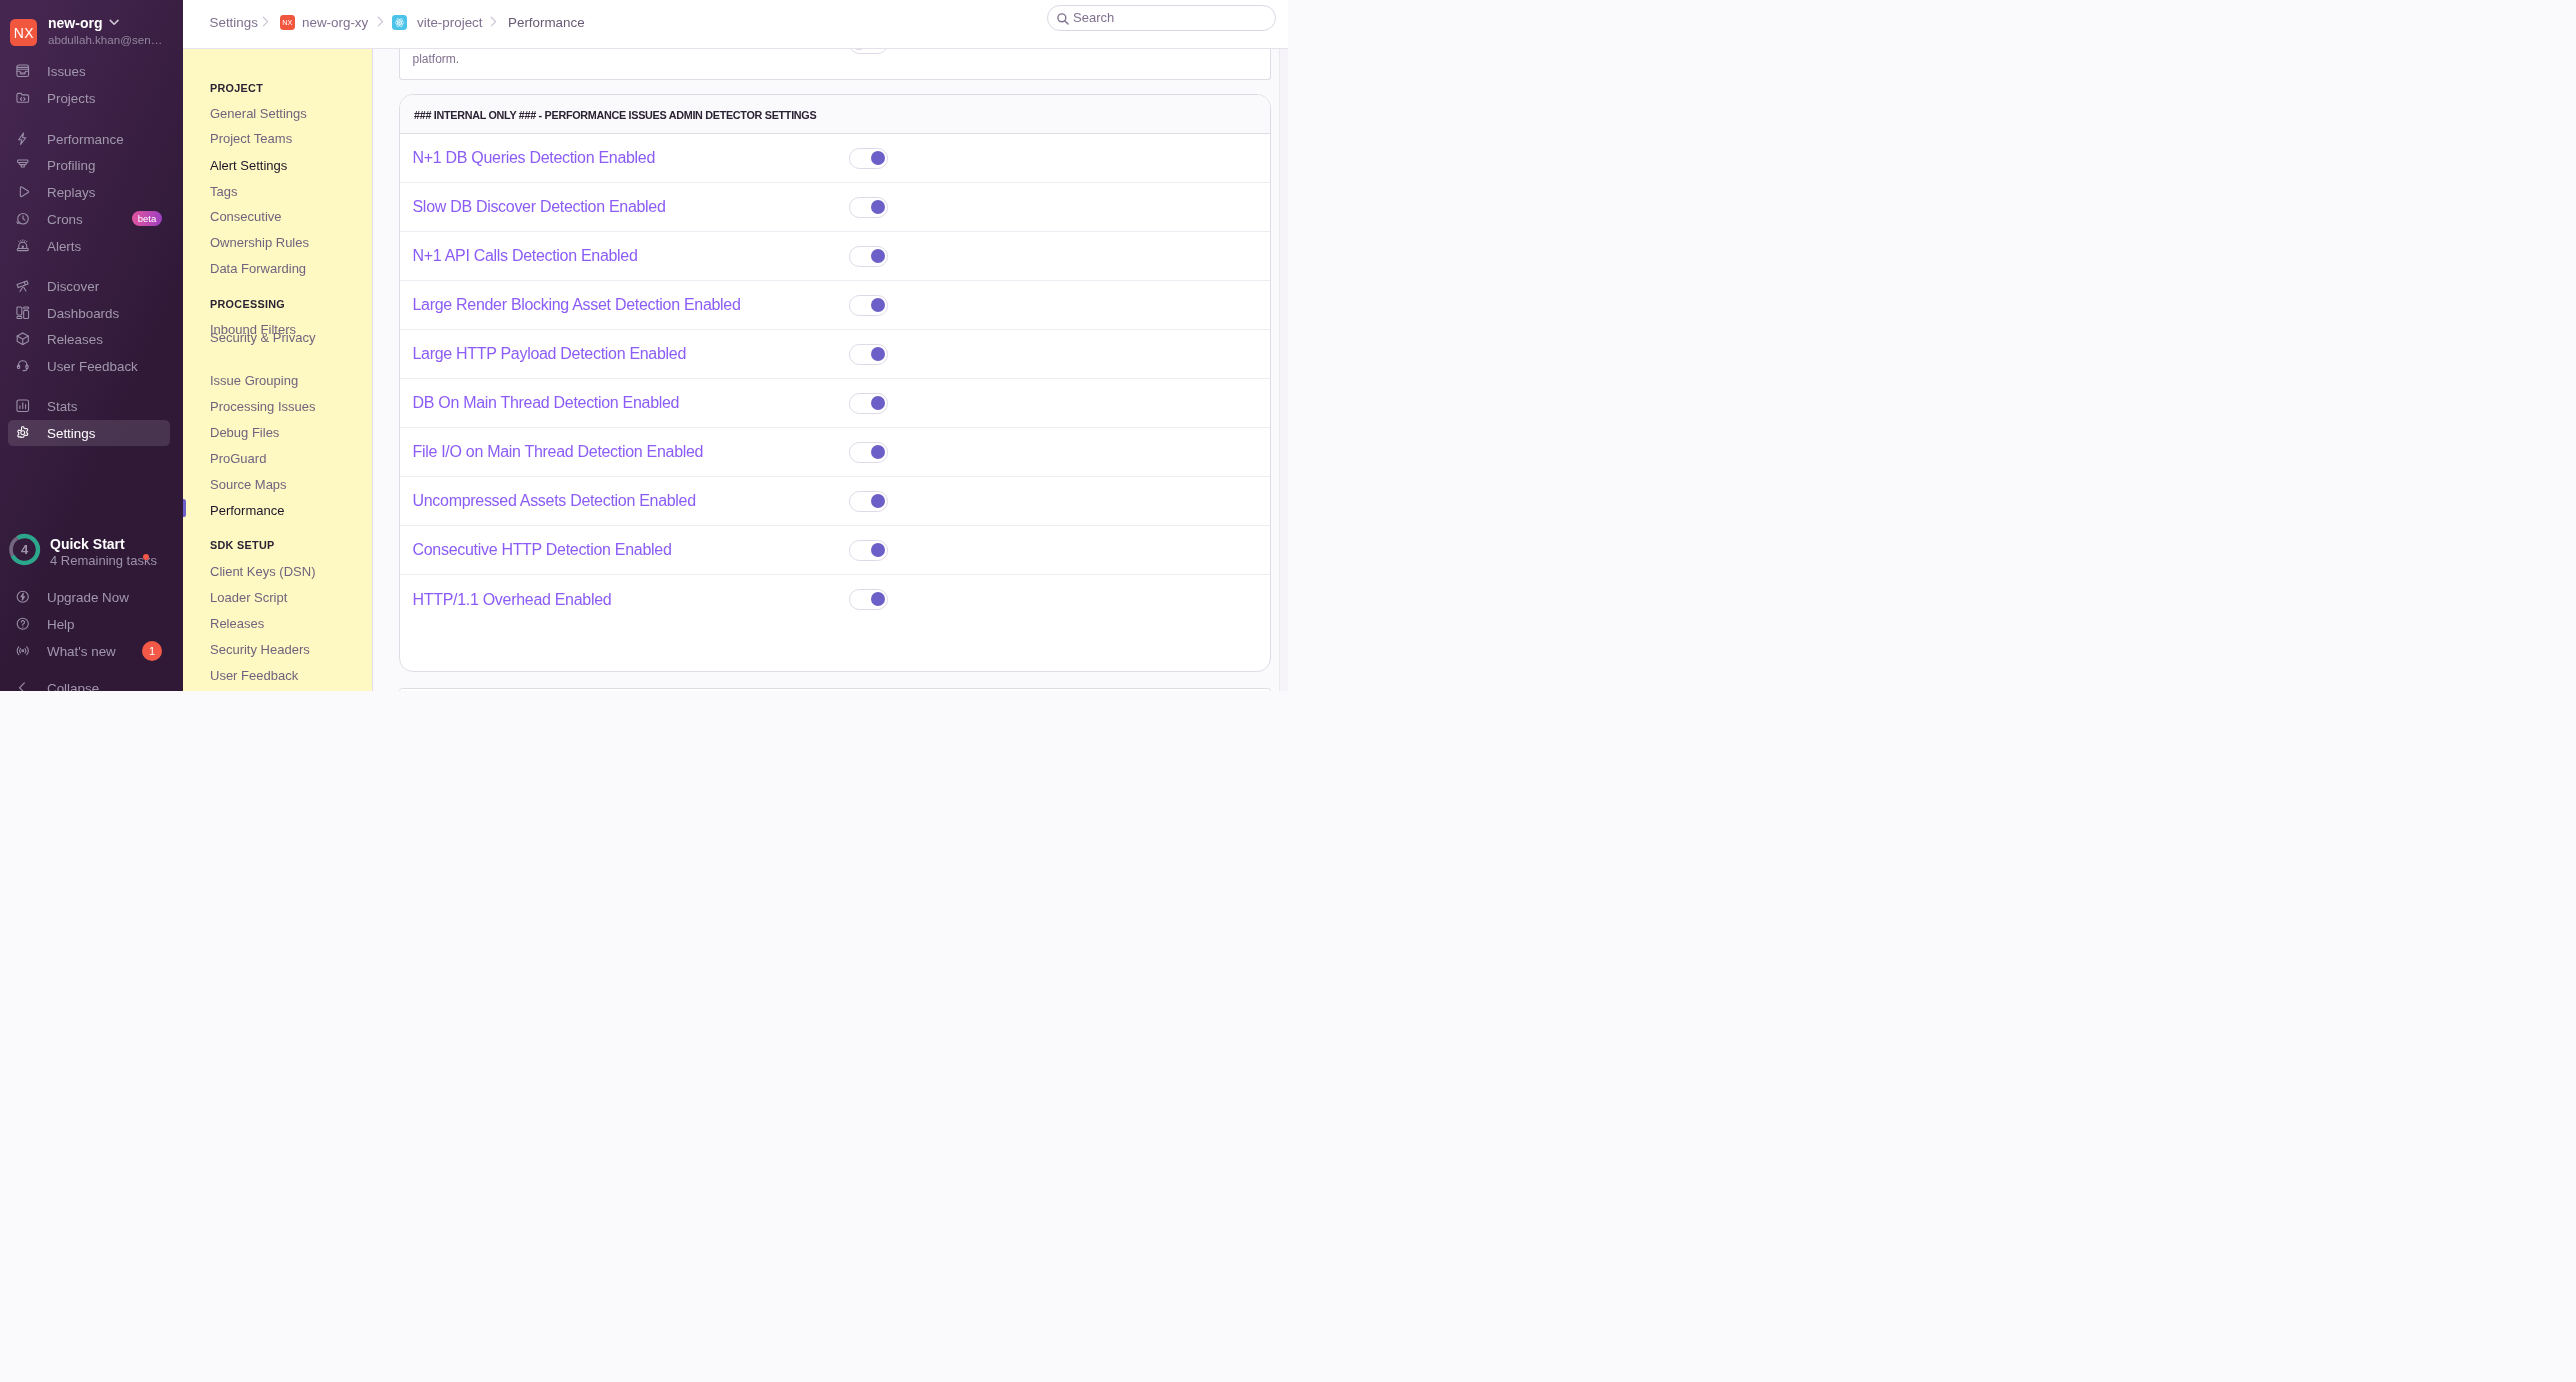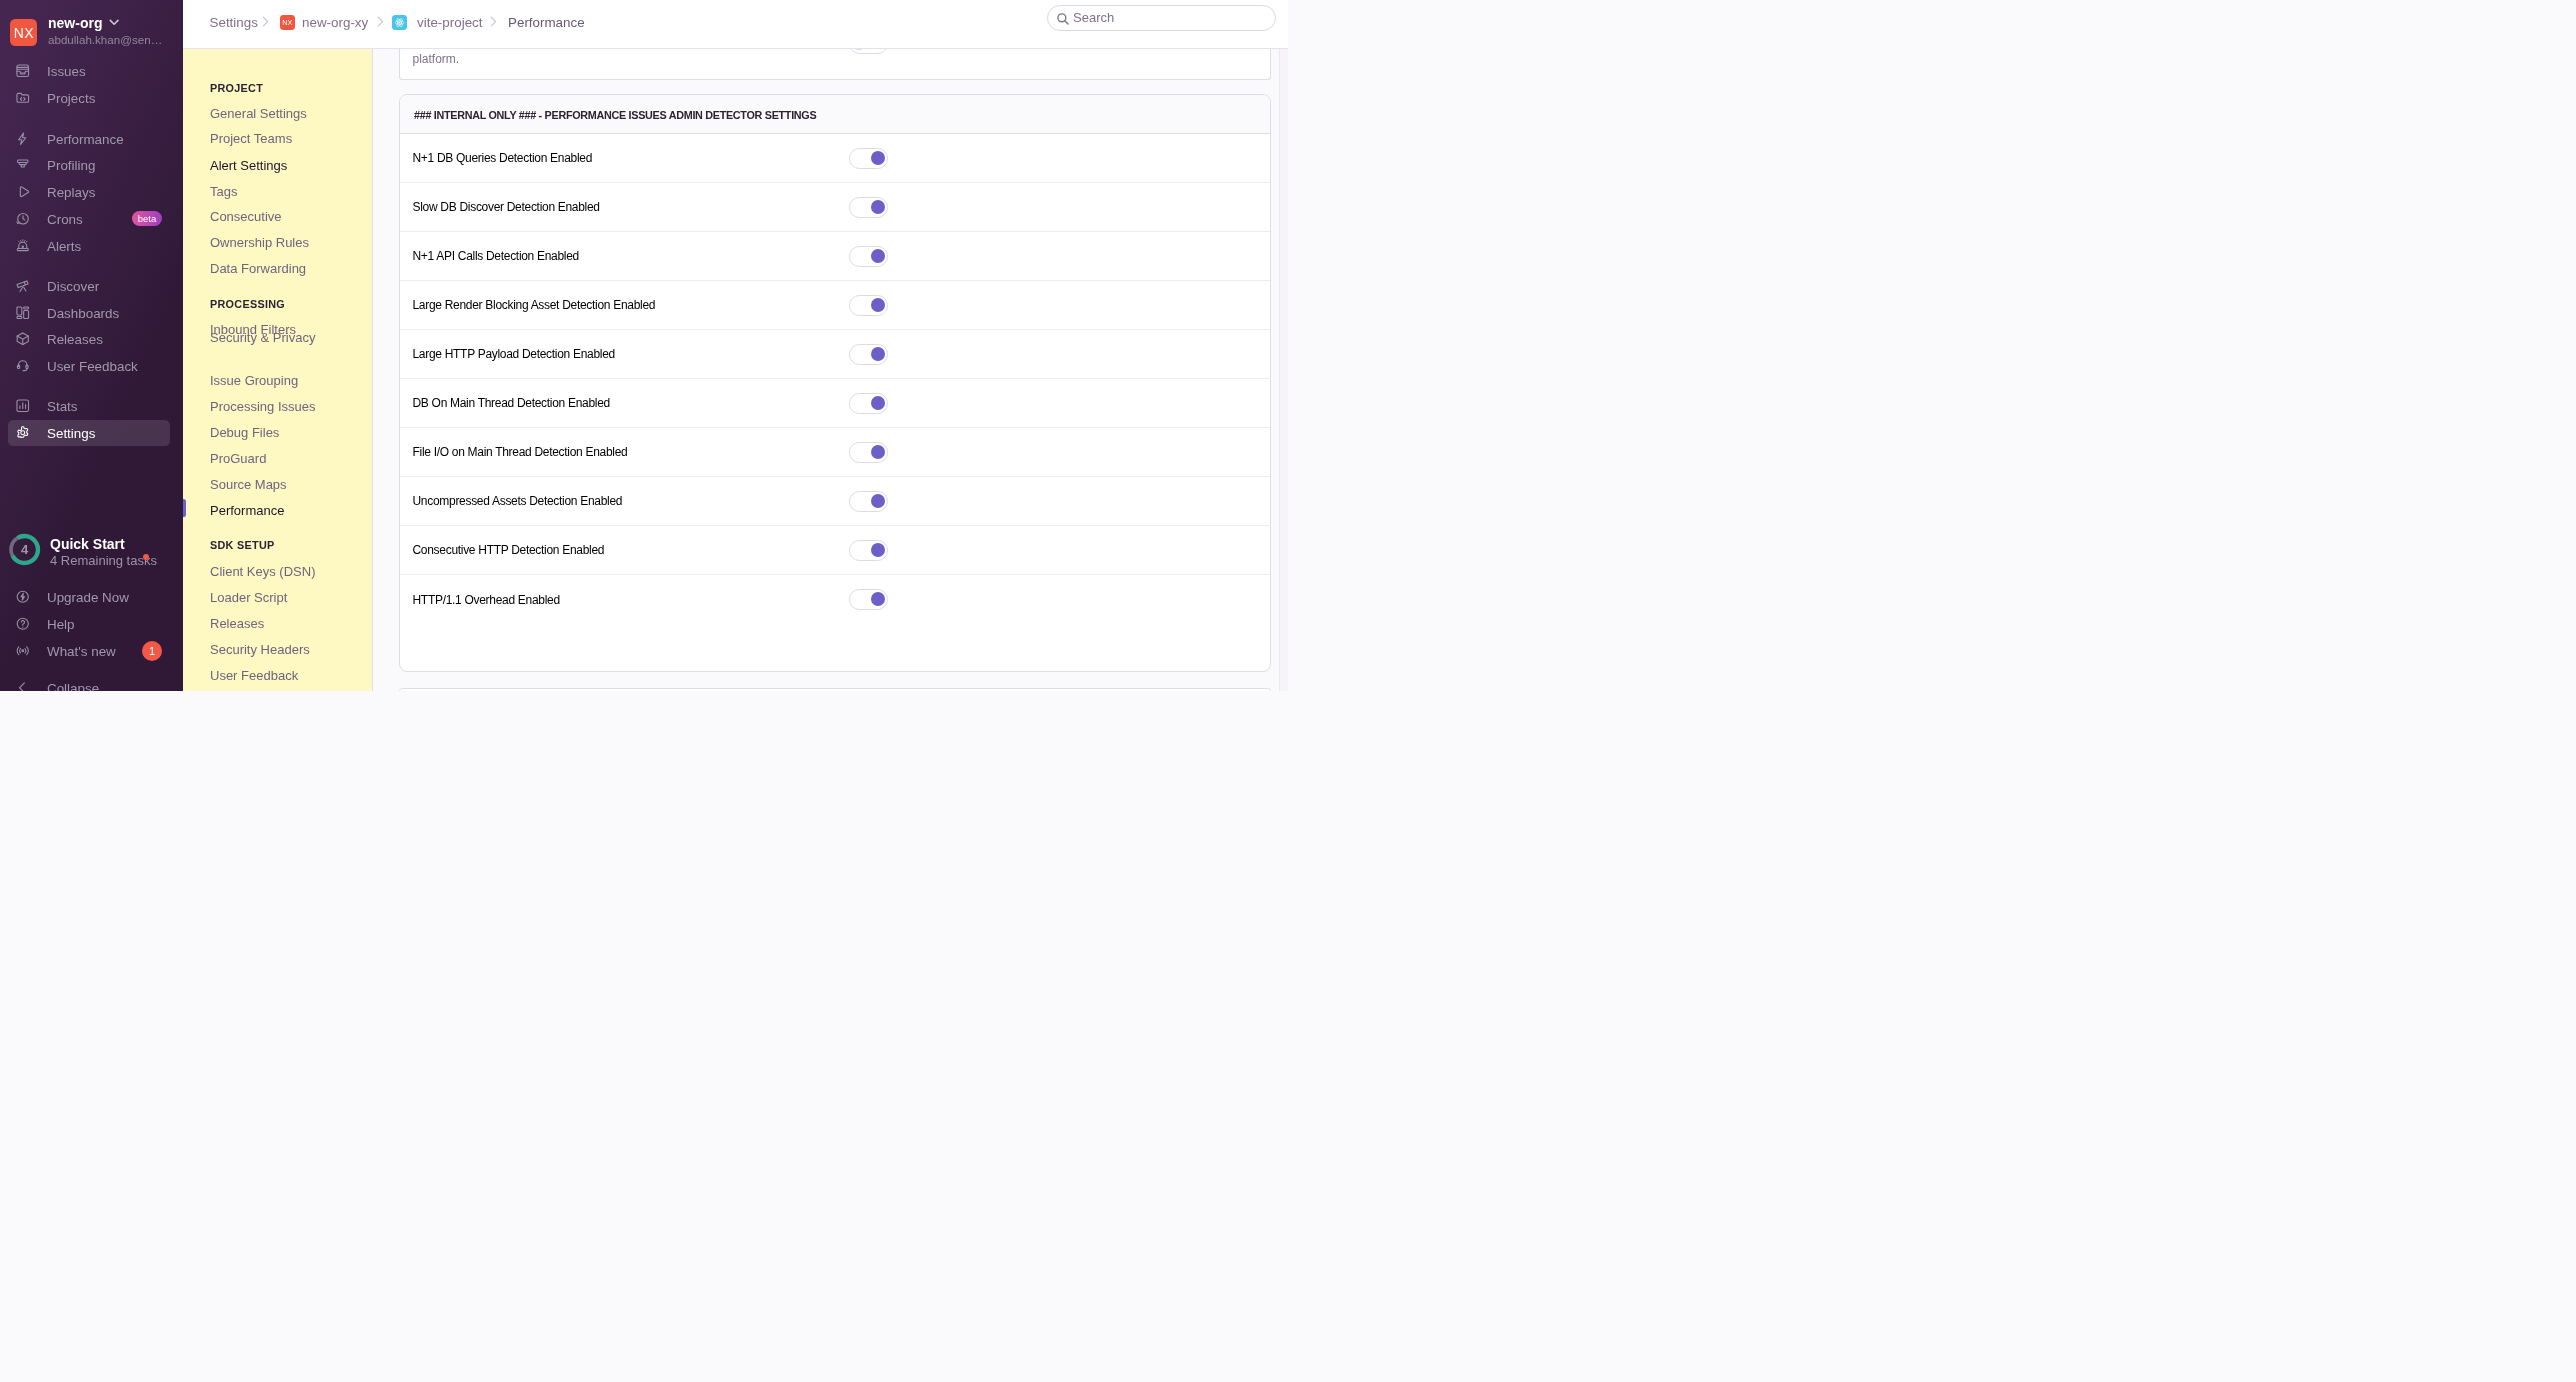--- a/index.html
+++ b/index.html
@@ -37,27 +37,27 @@
 #header{position:absolute;left:183px;top:0;width:1105px;height:49px;background:#fff;border-bottom:0.9px solid #e7e1eb}
 .crumb{position:absolute;top:22.4px;transform:translateY(-50%);font-size:13.4px;color:#80708f;white-space:nowrap}
 .crumbsep{position:absolute;top:22.4px;transform:translateY(-50%)}
 .pbadge{position:absolute;top:15px;width:14.7px;height:14.7px;border-radius:3.4px}
 #search{position:absolute;left:864px;top:5px;width:229px;height:26px;border-radius:13px;border:0.9px solid #ddd6e4;background:#fff}
 #search span{position:absolute;left:25px;top:4.3px;font-size:13px;color:#80708f}
 #search svg{position:absolute;left:7.8px;top:6px}
 
 .panel{position:absolute;left:399px;width:872px;background:#fff;border:0.9px solid #e0dce5}
 #panel1{top:48px;height:32px;border-top:none;border-radius:0 0 3.4px 3.4px;overflow:hidden}
-#panel2{top:94px;height:578px;border-radius:8px;overflow:hidden}
+#panel2{top:94px;height:578px;border-radius:14px;overflow:hidden}
 #panel3{top:688px;height:8.6px;border-radius:3.4px 3.4px 0 0}
 .phead{height:39px;background:#faf9fb;border-bottom:0.9px solid #e0dce5;display:flex;align-items:center;
   padding:2.6px 14px 0;font-size:10.8px;font-weight:bold;color:#2b2233;letter-spacing:-0.3px}
 .row{position:relative;height:49px;border-bottom:0.9px solid #f0ecf3}
 .row:last-child{border-bottom:none}
-.row label{position:absolute;left:12.5px;top:50%;transform:translateY(-50%);font-size:12px;letter-spacing:-0.3px;color:#000000}
+.row label{position:absolute;left:12.5px;top:50%;transform:translateY(-50%);font-size:16px;letter-spacing:-0.3px;color:#8b5cf6}
 .toggle{position:absolute;left:449px;top:50%;margin-top:-10.3px;width:39px;height:21px;border-radius:10.3px;
   background:#fff;border:1.3px solid #dfd9e6}
 .toggle i{position:absolute;top:2.2px;width:14px;height:14px;border-radius:50%;background:#6c5fc7}
 .toggle.on i{right:2.2px}
 .toggle.off i{left:2.2px;background:#d4cdde}
 #helptext{position:absolute;left:12.5px;top:4.3px;font-size:12px;color:#80708f}
 </style>
 </head>
 <body>
 <div id="sidebar">

